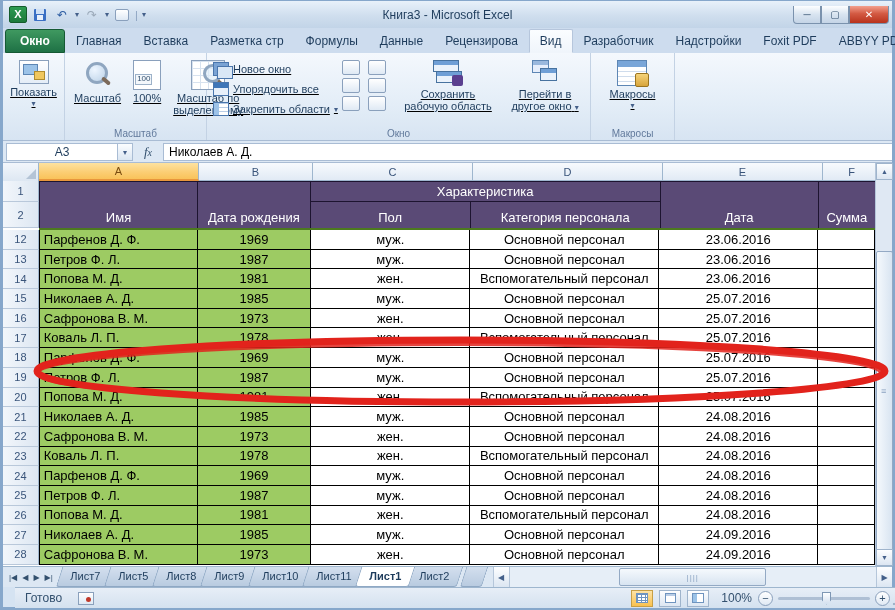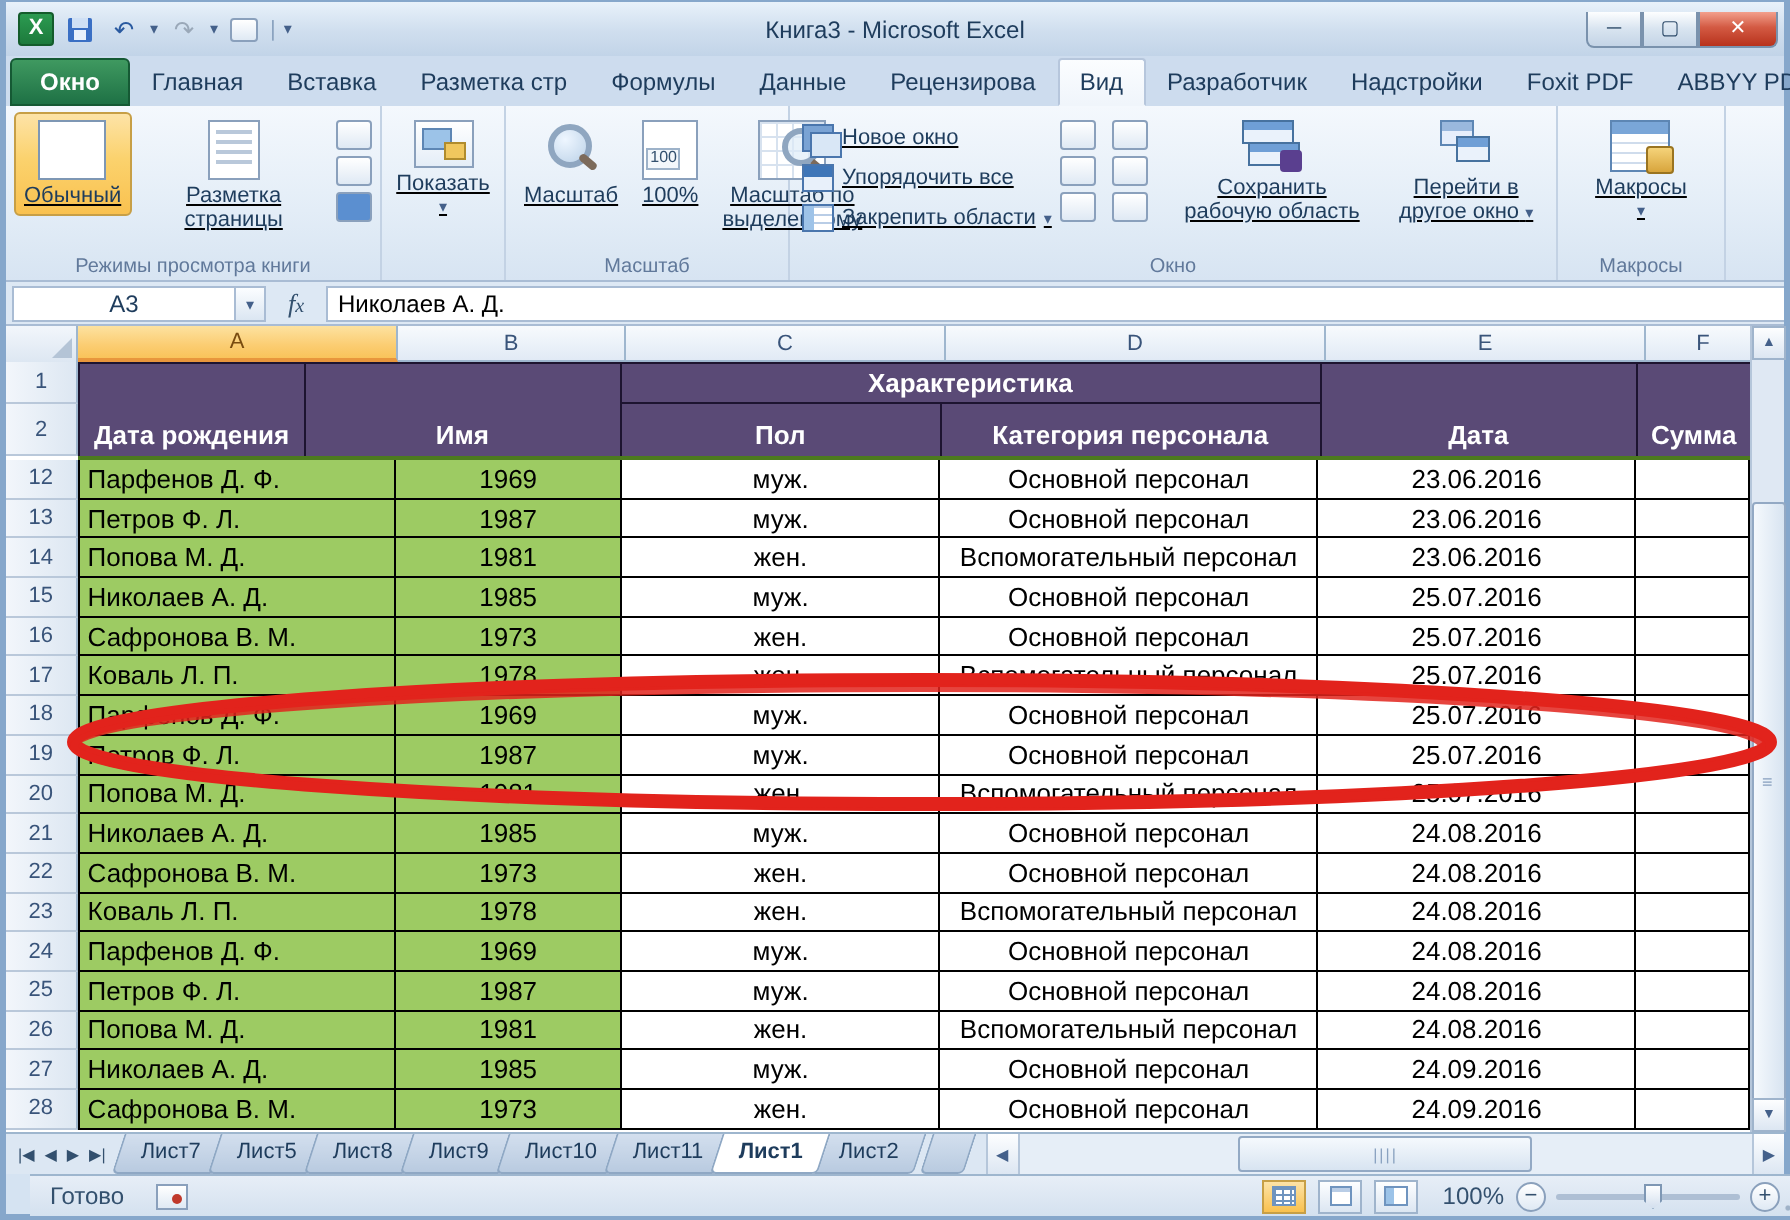--- a/index.html
+++ b/index.html
@@ -102,21 +102,21 @@
   .rowscroll { position:absolute; right:0; top:0; width:17px; height:403px; background:#dfe8f3; border-left:1px solid #b5c6da; }
   .sb-btn { width:17px; height:17px; background:linear-gradient(#fdfeff,#dce6f2); border:1px solid #9fb4cc; font-size:7px; color:#44608a;
     display:flex; align-items:center; justify-content:center; }
   .sb-thumb { position:absolute; left:0; top:88px; width:17px; height:300px; background:linear-gradient(90deg,#f5f9fd,#d8e4f1); border:1px solid #93a9c4; border-radius:2px; }
   .sb-thumb:after { content:"≡"; position:absolute; left:4px; top:45%; color:#8aa2c0; font-size:9px; }
   .sb-down { position:absolute; left:0; bottom:0; }
 
   .sheet { position:absolute; left:0; top:18px; width:872px; }
   .rn { width:36px; background:linear-gradient(90deg,#f2f6fb,#dde7f2); border-right:1px solid #9eb6ce; border-bottom:1px solid #b9c8da;
     font-size:11px; color:#39547a; display:flex; align-items:center; justify-content:center; }
-  .purple { background:#5a4a76; color:#fff; font-weight:bold; font-size:13px; display:flex; align-items:flex-end; justify-content:center; padding-bottom:3px; }
+  .purple { background:#5a4a76; color:#fff; font-weight:normal; font-size:13px; display:flex; align-items:flex-end; justify-content:center; padding-bottom:3px; }
   .hr1 { height:21px; } .hr2 { height:26px; }
   .pc { border-right:1px solid #1d1430; }
   .charhead { align-items:center; padding-bottom:0; border-bottom:1px solid #1d1430; }
   .headtable { border-top:1px solid #1d1430; border-left:1px solid #1d1430; }
   .greenline { height:0; border-bottom:2px solid #4c7a1e; margin-left:36px; width:836px; }
   .drow { display:flex; height:19.7px;justify-content:space-between; }
   .dc { border-right:1px solid #000; border-bottom:1px solid #000; font-size:13px; color:#000;
     display:flex; align-items:center; justify-content:center; overflow:hidden; white-space:nowrap; }
   .dc.name { justify-content:flex-start; padding-left:4px; background:#9dcb63; }
   .dc.year { background:#9dcb63; }
@@ -216,36 +216,20 @@
 
       <div class="rtab"><span>Надстройки</span></div>
 
       <div class="rtab"><span>Foxit PDF</span></div>
 
       <div class="rtab"><span>ABBYY PDF Tra</span></div>
 
   </div>
 
   <div class="ribbon">
-    <div class="rgroup" style="width:188px">
-      <div class="bigbtn selected">
-        <span class="ico-grid"></span>
-        <span>Обычный</span>
-      </div>
-      <div class="bigbtn">
-        <span class="ico-page"></span>
-        <span>Разметка страницы</span>
-      </div>
-      <div class="smallcol">
-        <span class="sicon"></span>
-        <span class="sicon"></span>
-        <span class="sicon" style="background:#5b8fd0"></span>
-      </div>
-      <div class="rgroup-label">Режимы просмотра книги</div>
-    </div>
 
     <div class="rgroup" style="width:62px;justify-content:center">
       <div class="bigbtn">
         <span class="ico-show"></span>
         <span>Показать</span>
         <span class="drop">▾</span>
       </div>
     </div>
 
     <div class="rgroup" style="width:142px">
@@ -333,22 +317,22 @@
     </div>
 
     <div class="sheet">
 
       <div style="display:flex">
         <div style="display:flex;flex-direction:column;width:36px">
           <div class="rn hr1">1</div>
           <div class="rn hr2">2</div>
         </div>
         <div class="headtable" style="display:flex;width:836px;height:47px">
+          <div class="purple pc cW-A" style="height:100%">Имя</div>
           <div class="purple pc cW-B" style="height:100%">Дата рождения</div>
-          <div class="purple pc cW-A" style="height:100%">Имя</div>
           <div style="display:flex;flex-direction:column;width:350px">
             <div class="purple pc charhead hr1" style="width:100%">Характеристика</div>
             <div style="display:flex;height:26px">
               <div class="purple pc hr2 cW-C">Пол</div>
               <div class="purple pc hr2 cW-D">Категория персонала</div>
             </div>
           </div>
           <div class="purple pc cW-E" style="height:100%">Дата</div>
           <div class="purple cW-F" style="height:100%">Сумма</div>
         </div>

